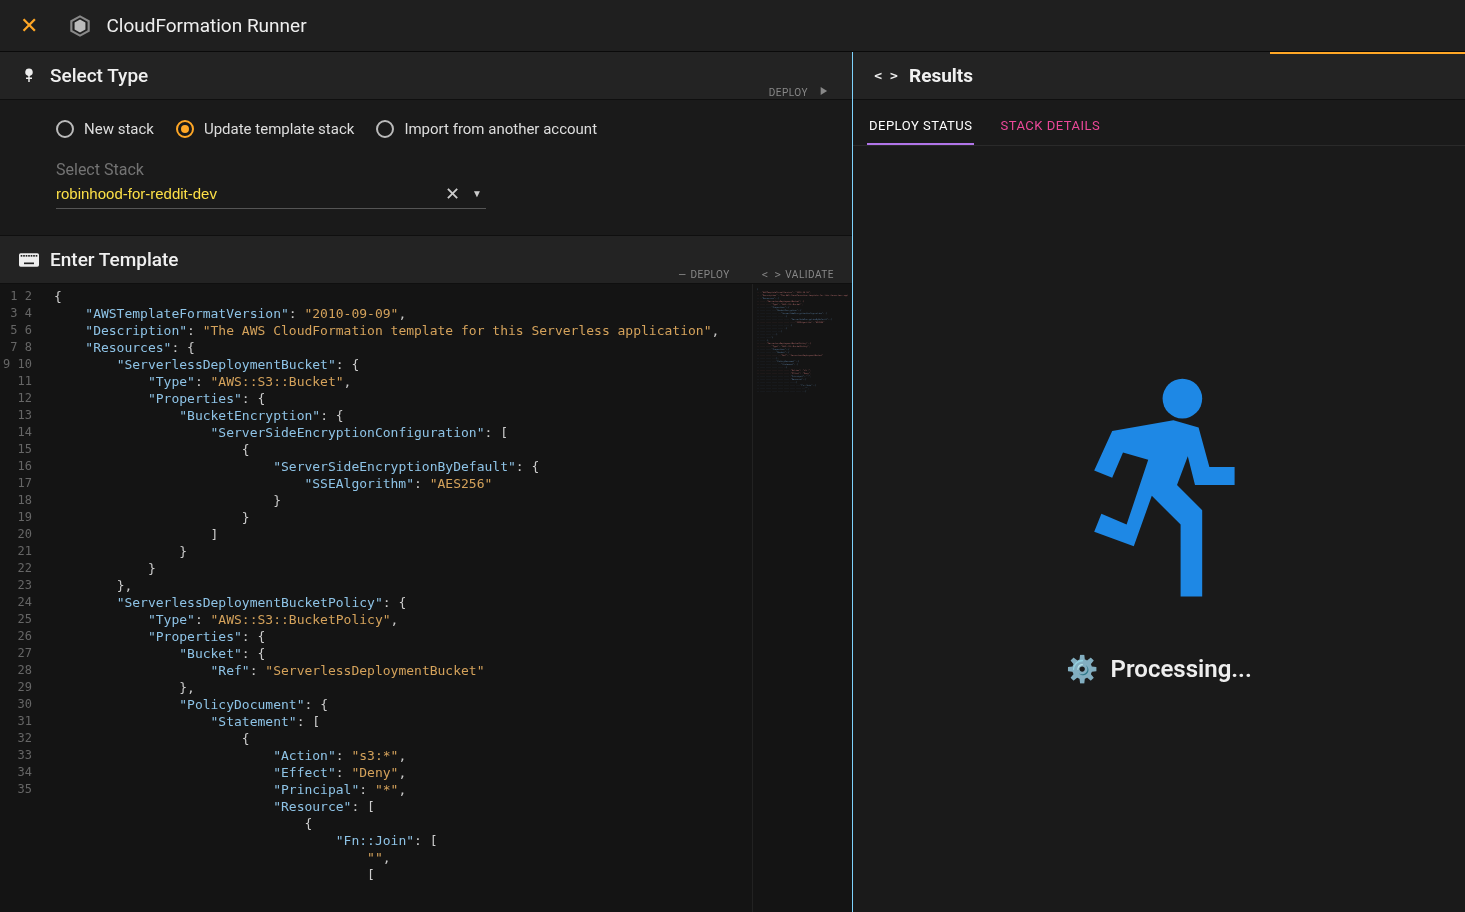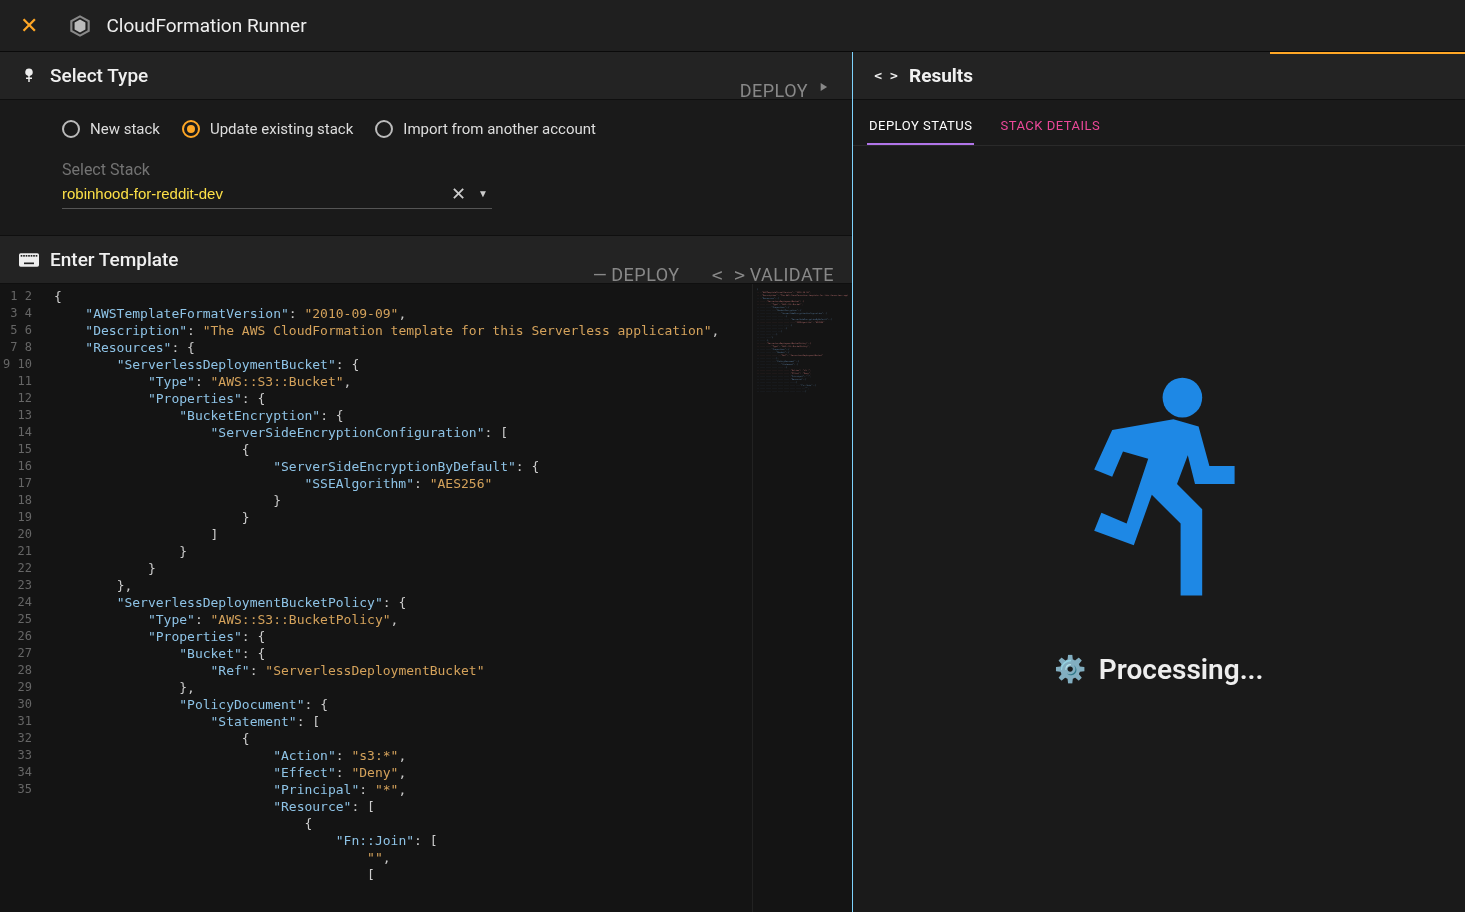--- a/index.html
+++ b/index.html
@@ -43,26 +43,26 @@
   background: #232323;
   display:flex;
   align-items:center;
   padding: 0 18px;
   border-bottom:1px solid #0f0f0f;
 }
 .section-hdr .icon-slot { width:22px; margin-right:10px; display:flex;align-items:center;justify-content:center;}
 .section-hdr h2 { font-size: 19px; font-weight:500; color:#f0f0f0; }
 .section-hdr .spacer { flex:1; }
 .hdr-action {
-  display:flex; align-items:flex-start; color:#888; font-size:18px; letter-spacing:0.5px;
+  display:flex; align-items:flex-end; color:#888; font-size:10px; letter-spacing:0.5px;
   margin-left: 24px; cursor:pointer;margin-top:30px;
 }
 .hdr-action svg, .hdr-action .sym { margin-left:8px; margin-right:4px; }
 
-.type-body { background:#1a1a1a; padding: 20px 18px 26px 14px; border-bottom:1px solid #0f0f0f;}
+.type-body { background:#1a1a1a; padding: 20px 18px 26px 8px; border-bottom:1px solid #0f0f0f;}
 .radio-row { display:flex; align-items:center; gap: 22px; padding-left: 48px; }
 .radio-item { display:flex; align-items:center; gap:10px; cursor:pointer; font-size:15px; color:#ddd;}
 .radio-outer {
   width:18px;height:18px;border:2px solid #bbb;border-radius:50%;
   display:flex;align-items:center;justify-content:center;
 }
 .radio-item.selected .radio-outer { border-color:#ffa726; }
 .radio-inner { width:8px;height:8px;background:#ffa726;border-radius:50%; display:none;}
 .radio-item.selected .radio-inner { display:block; }
 
@@ -108,21 +108,21 @@
   cursor:pointer; border-bottom:2px solid transparent;
 }
 .tab.active { color:#fff; border-bottom-color:#b074e8; }
 
 .results-body {
   flex:1; display:flex; flex-direction:column; align-items:center; justify-content:center;
 }
 .runner-svg { width:180px; height:240px; }
 .processing-row { display:flex; align-items:center; gap:12px; margin-top:40px;}
 .processing-row .gear { font-size:26px; }
-.processing-text { font-size:28px; font-weight:600; color:#eee;text-align:right;}
+.processing-text { font-size:24px; font-weight:600; color:#eee;text-align:right;}
 </style>
 </head>
 <body>
 
 <div class="titlebar">
   <span class="close-x">✕</span>
   <span class="app-cube">
     <svg width="26" height="26" viewBox="0 0 24 24">
         <path fill="#888" d="M12 2l9 5v10l-9 5-9-5V7l9-5zm0 2.2L5 8v8l7 3.8L19 16V8l-7-3.8z"></path>
         <path fill="#bbb" d="M12 6l5 2.8v6.4L12 18l-5-2.8V8.8L12 6z"></path>
@@ -154,21 +154,21 @@
     <div class="type-body">
       <div class="radio-row">
         <div class="radio-item">
           <span class="radio-outer"></span>
           <span>New stack</span>
         </div>
         <div class="radio-item selected">
           <span class="radio-outer">
               <span class="radio-inner"></span>
             </span>
-          <span>Update existing stack</span>
+          <span>Update template stack</span>
         </div>
         <div class="radio-item">
           <span class="radio-outer"></span>
           <span>Import from another account</span>
         </div>
       </div>
       <div class="stack-select">
         <span class="stack-label">Select Stack</span>
         <div class="stack-input-row">
           <input class="stack-input" value="robinhood-for-reddit-dev" style="">

